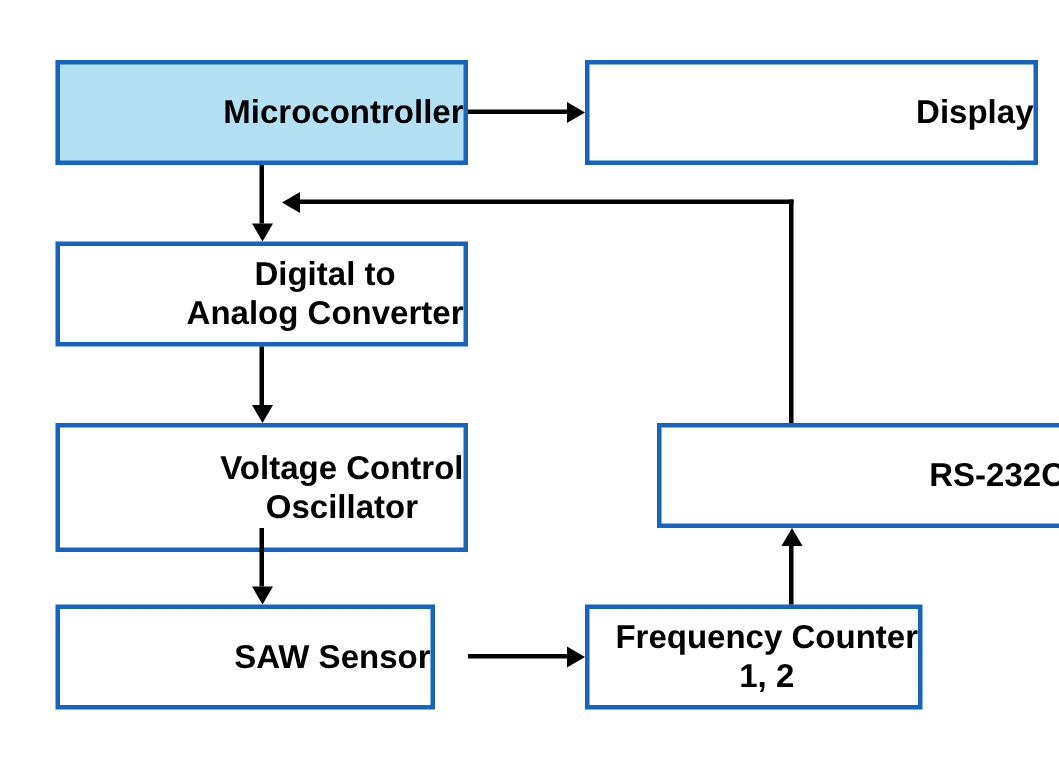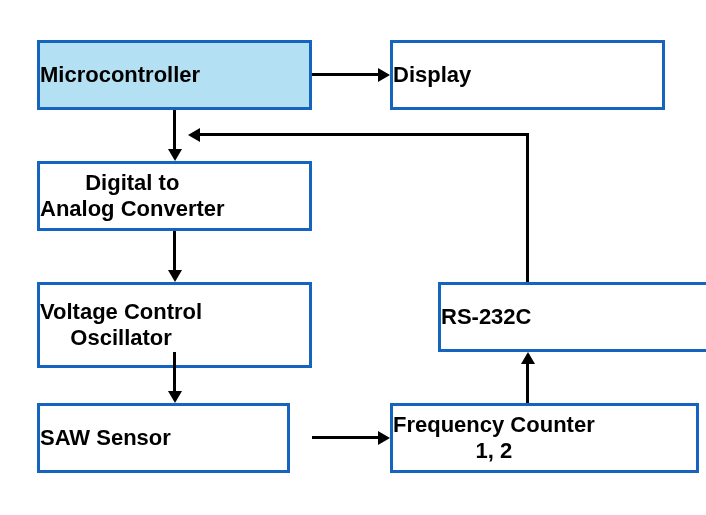--- a/index.html
+++ b/index.html
@@ -13,21 +13,21 @@
       width: 706px;
       height: 515px;
       position: relative;
     }
     .box {
       position: absolute;
       border: 3px solid #1565c0;
       background: #fff;
       display: flex;
       align-items: center;
-      justify-content: flex-start;
+      justify-content: flex-end;
       text-align: center;
       font-weight: bold;
       font-size: 22px;
       color: #000;
       line-height: 1.2;
     }
     .box.highlighted {
       background: #b3e0f2;
     }
     .arrow-line {
@@ -60,21 +60,21 @@
       border-bottom: 7px solid transparent;
     }
   </style>
 </head>
 <body>
 
 <div class="box highlighted" style="left:37px; top:40px; width:275px; height:70px;">
   <span>Microcontroller</span>
 </div>
 
-<div class="box" style="left:390px; top:40px; width:275px; height:70px;">
+<div class="box" style="left:390px; top:40px; width:302px; height:70px;">
   <span>Display</span>
 </div>
 
 <div class="box" style="left:37px; top:161px; width:275px; height:70px;">
   <span style="white-space:pre-line;">Digital to
 Analog Converter</span>
 </div>
 
 <div class="box" style="left:37px; top:282px; width:275px; height:86px;">
   <span style="white-space:pre-line;">Voltage Control
@@ -82,21 +82,21 @@
 </div>
 
 <div class="box" style="left:390px; top:282px; width:275px; height:70px;margin-left:48px;">
   <span>RS-232C</span>
 </div>
 
 <div class="box" style="left:37px; top:403px; width:253px; height:70px;">
   <span>SAW Sensor</span>
 </div>
 
-<div class="box" style="left:390px; top:403px; width:309px; height:70px;">
+<div class="box" style="left:390px; top:403px; width:225px; height:70px;">
   <span style="white-space:pre-line;">Frequency Counter
 1, 2</span>
 </div>
 
 <div class="arrow-line" style="left:312px; top:73px; width:66px; height:3px;"></div>
 <div class="arrow-head right" style="left:378px; top:67.5px;"></div>
 
 <div class="arrow-line" style="left:173px; top:110px; width:3px; height:39px;"></div>
 <div class="arrow-head down" style="left:167.5px; top:149px;"></div>
 

